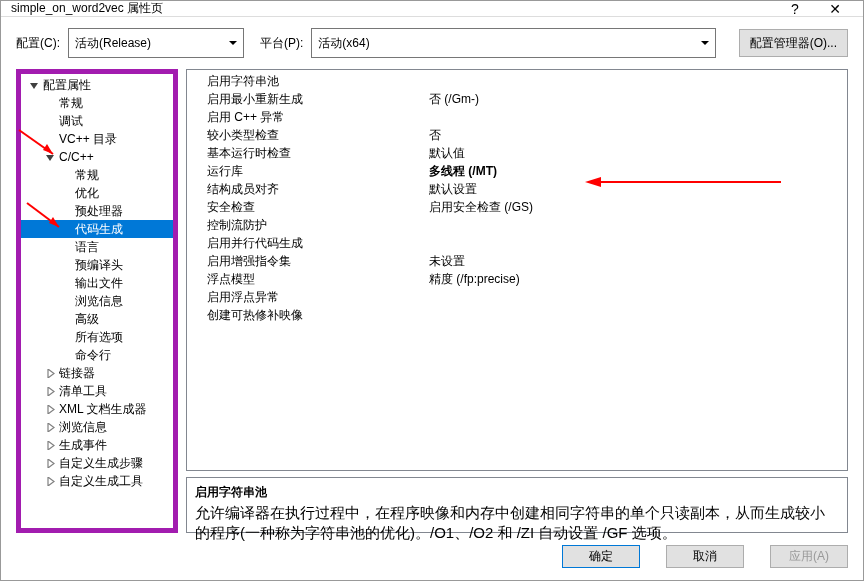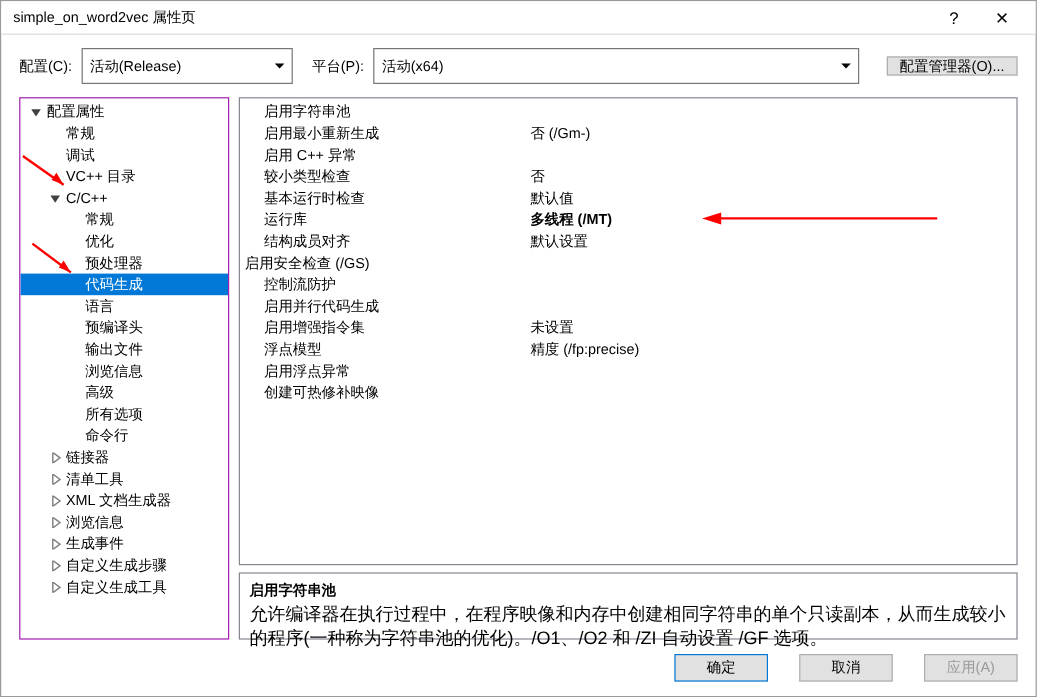--- a/index.html
+++ b/index.html
@@ -10,21 +10,21 @@
       color: #000;
       width: 864px;
       height: 581px;
       border: 1px solid #999;
       display: flex;
       flex-direction: column;
       position: relative;
       overflow: hidden;
     }
     .titlebar {
-      height: 28px;
+      height: 16px;
       background: #fff;
       display: flex;
       align-items: center;
       padding: 0 8px 0 10px;
       border-bottom: 1px solid #ddd;
     }
     .titlebar-title { flex: 1; font-size: 12px; }
     .titlebar-btn {
       width: 40px;
       height: 30px;
@@ -61,42 +61,42 @@
       top: 50%;
       transform: translateY(-50%);
       border: 4px solid transparent;
       border-top: 4px solid #000;
       margin-top: 2px;
     }
     .toolbar-spacer { flex: 1; }
     .btn {
       border: 1px solid #adadad;
       background: #e1e1e1;
-      height: 16px;
+      height: 28px;
       padding: 0 10px;
       display: flex;
       align-items: center;
       justify-content: center;
       font-size: 12px;
       cursor: pointer;
       min-width: 70px;
     }
     .btn.disabled { color: #999; cursor: default; }
     .btn.primary { border-color: #0078d7; }
 
     .main {
       flex: 1;
       display: flex;
       padding: 0 15px;
       gap: 8px;
       min-height: 0;
     }
     .sidebar {
-      width: 175px;
-      border: 1px solid #a21caf;
+      width: 162px;
+      border: 5px solid #a21caf;
       position: relative;
       overflow: hidden;
     }
     .tree {
       position: absolute;
       inset: 0;
       overflow-y: auto;
       padding: 2px 0;
     }
     .tree-item {
@@ -378,20 +378,21 @@
           </div>
           <div class="prop-row">
             <div class="prop-name">运行库</div>
             <div class="prop-value bold">多线程 (/MT)</div>
           </div>
           <div class="prop-row">
             <div class="prop-name">结构成员对齐</div>
             <div class="prop-value">默认设置</div>
           </div>
           <div class="prop-row">
+            <div class="prop-name">安全检查</div>
             <div class="prop-value">启用安全检查 (/GS)</div>
           </div>
           <div class="prop-row">
             <div class="prop-name">控制流防护</div>
             <div class="prop-value"></div>
           </div>
           <div class="prop-row">
             <div class="prop-name">启用并行代码生成</div>
             <div class="prop-value"></div>
           </div>

